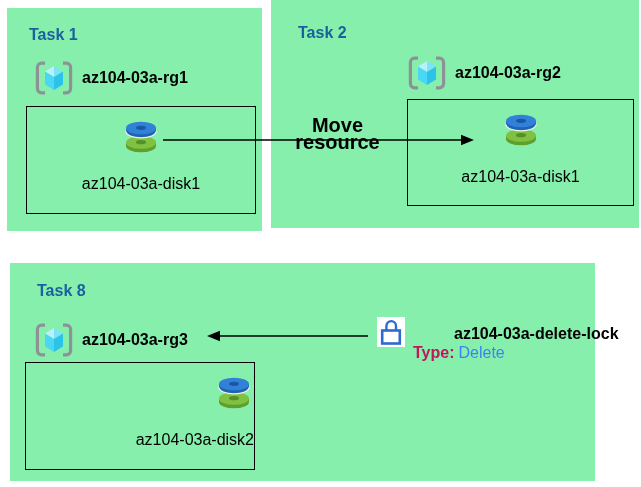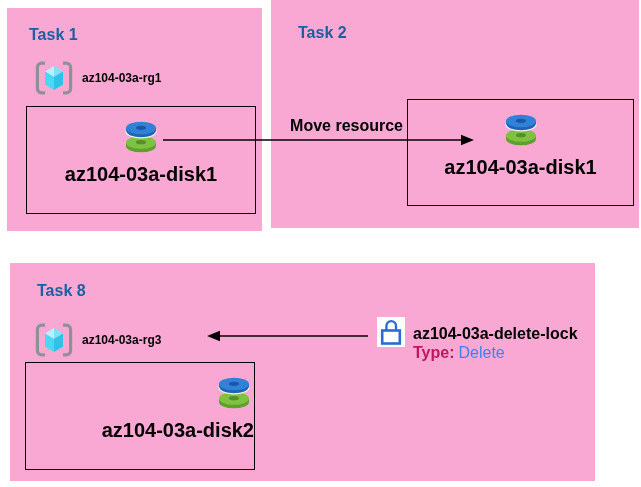--- a/index.html
+++ b/index.html
@@ -1,50 +1,50 @@
 <!DOCTYPE html>
 <html><head>
 <meta charset="utf-8">
 <style>
   html,body{margin:0;padding:0;background:#ffffff;}
   body{width:641px;height:487px;position:relative;font-family:"Liberation Sans",sans-serif;-webkit-font-smoothing:antialiased;}
   .canvas{position:absolute;left:0;top:0;width:641px;height:487px;overflow:hidden;}
 
-  .panel{position:absolute;background:#f9a8d4;}
+  .panel{position:absolute;background:#86efac;}
   #task1-panel{left:7px;top:8px;width:255px;height:223px;}
   #task2-panel{left:271px;top:0;width:368px;height:228px;text-align:center;}
   #task3-panel{left:10px;top:263px;width:585px;height:218px;}
 
   .task-title{position:absolute;font-size:16px;font-weight:bold;color:#1a5f9e;line-height:16px;white-space:nowrap;}
   #task1-panel .task-title{left:22px;top:6px;}
   #task2-panel .task-title{left:27px;top:12px;}
   #task3-panel .task-title{left:27px;top:7px;}
 
   .rg-row{position:absolute;display:flex;align-items:center;height:34px;}
   #task1-panel .rg-row{left:27px;top:53px;}
   #task2-panel .rg-row{left:136px;top:56px;}
   #task3-panel .rg-row{left:24px;top:60px;}
   .rg-row .icon{width:40px;height:34px;flex:0 0 auto;}
-  .rg-label{margin-left:8px;font-size:12px;font-weight:bold;color:#000;white-space:nowrap;}
+  .rg-label{margin-left:8px;font-size:16px;font-weight:bold;color:#000;white-space:nowrap;}
 
   .res-box{position:absolute;border:1.5px solid #000;background:transparent;display:flex;flex-direction:column;align-items:center;box-sizing:content-box;}
   #task1-panel .res-box{left:19px;top:98px;width:228px;height:106px;padding-top:0;}
   #task2-panel .res-box{left:136px;top:99px;width:225px;height:105px;}
   #task3-panel .res-box{left:15px;top:99px;width:228px;height:106px;align-items:flex-end;}
   .res-box .icon-disk{width:40px;height:36px;margin-top:12px;}
-  .disk-label{margin-top:8px;font-size:20px;font-weight:bold;color:#000;white-space:nowrap;}
+  .disk-label{margin-top:20px;font-size:16px;font-weight:normal;color:#000;white-space:nowrap;}
 
   .arrows-layer{position:absolute;left:0;top:0;width:641px;height:487px;pointer-events:none;}
 
-  .move-label{position:absolute;left:272px;top:117px;width:131px;text-align:right;font-size:16px;font-weight:bold;color:#000;line-height:17px;}
+  .move-label{position:absolute;left:272px;top:117px;width:131px;text-align:center;font-size:20px;font-weight:bold;color:#000;line-height:17px;}
 
   .lock-chip{position:absolute;left:377px;top:317px;width:28px;height:30px;background:#ffffff;}
   .lock-chip svg{display:block;width:28px;height:30px;}
   .lock-text{position:absolute;left:413px;top:325px;line-height:18px;white-space:nowrap;}
-  .lock-name{font-size:16px;font-weight:bold;color:#000;}
+  .lock-name{font-size:16px;font-weight:bold;color:#000;margin-left:41px;}
   .lock-type{font-size:16px;color:#333;margin-top:1px;}
   .lock-type .tlabel{font-weight:bold;color:#be185d;}
   .lock-type .tvalue{margin-left:4px;font-weight:normal;color:#3b82f6;}
 
   .icon svg{display:block;width:100%;height:100%;}
 </style>
 </head>
 <body>
 
 <svg width="0" height="0" style="position:absolute" aria-hidden="true">
@@ -92,20 +92,28 @@
         <svg viewBox="0 0 40 36">
             <use href="#sym-disk"></use>
           </svg>
       </span>
       <span class="disk-label">az104-03a-disk1</span>
     </div>
   </section>
 
   <section class="panel" id="task2-panel">
     <h2 class="task-title">Task 2</h2>
+    <div class="rg-row">
+      <span class="icon">
+        <svg viewBox="0 0 40 34">
+            <use href="#sym-rg"></use>
+          </svg>
+      </span>
+      <span class="rg-label">az104-03a-rg2</span>
+    </div>
     <div class="res-box">
       <span class="icon icon-disk">
         <svg viewBox="0 0 40 36">
             <use href="#sym-disk"></use>
           </svg>
       </span>
       <span class="disk-label">az104-03a-disk1</span>
     </div>
   </section>
 

